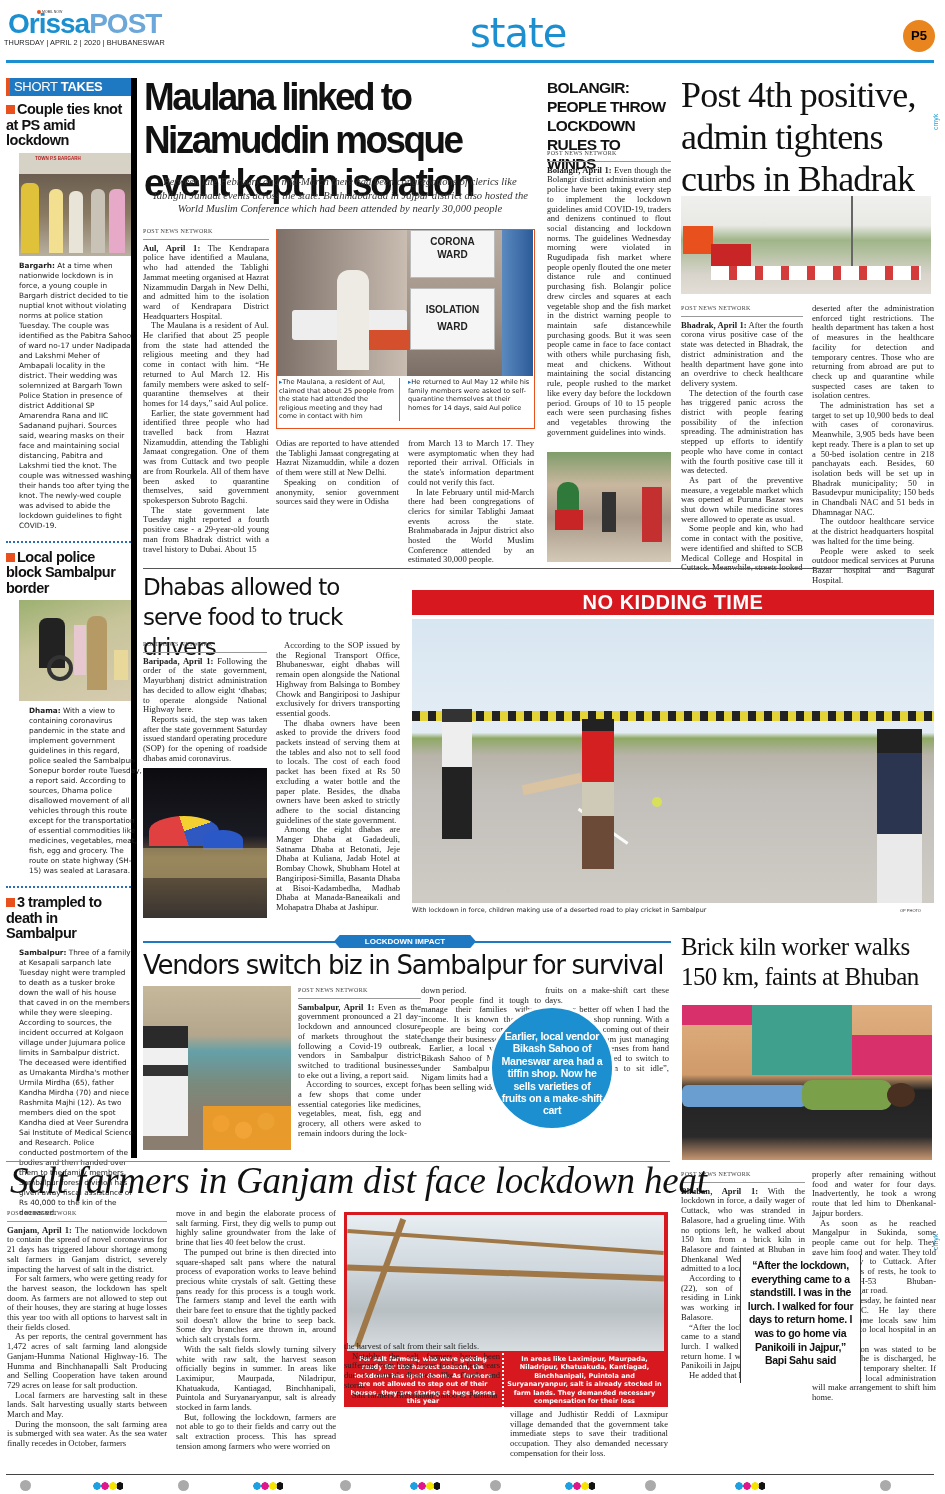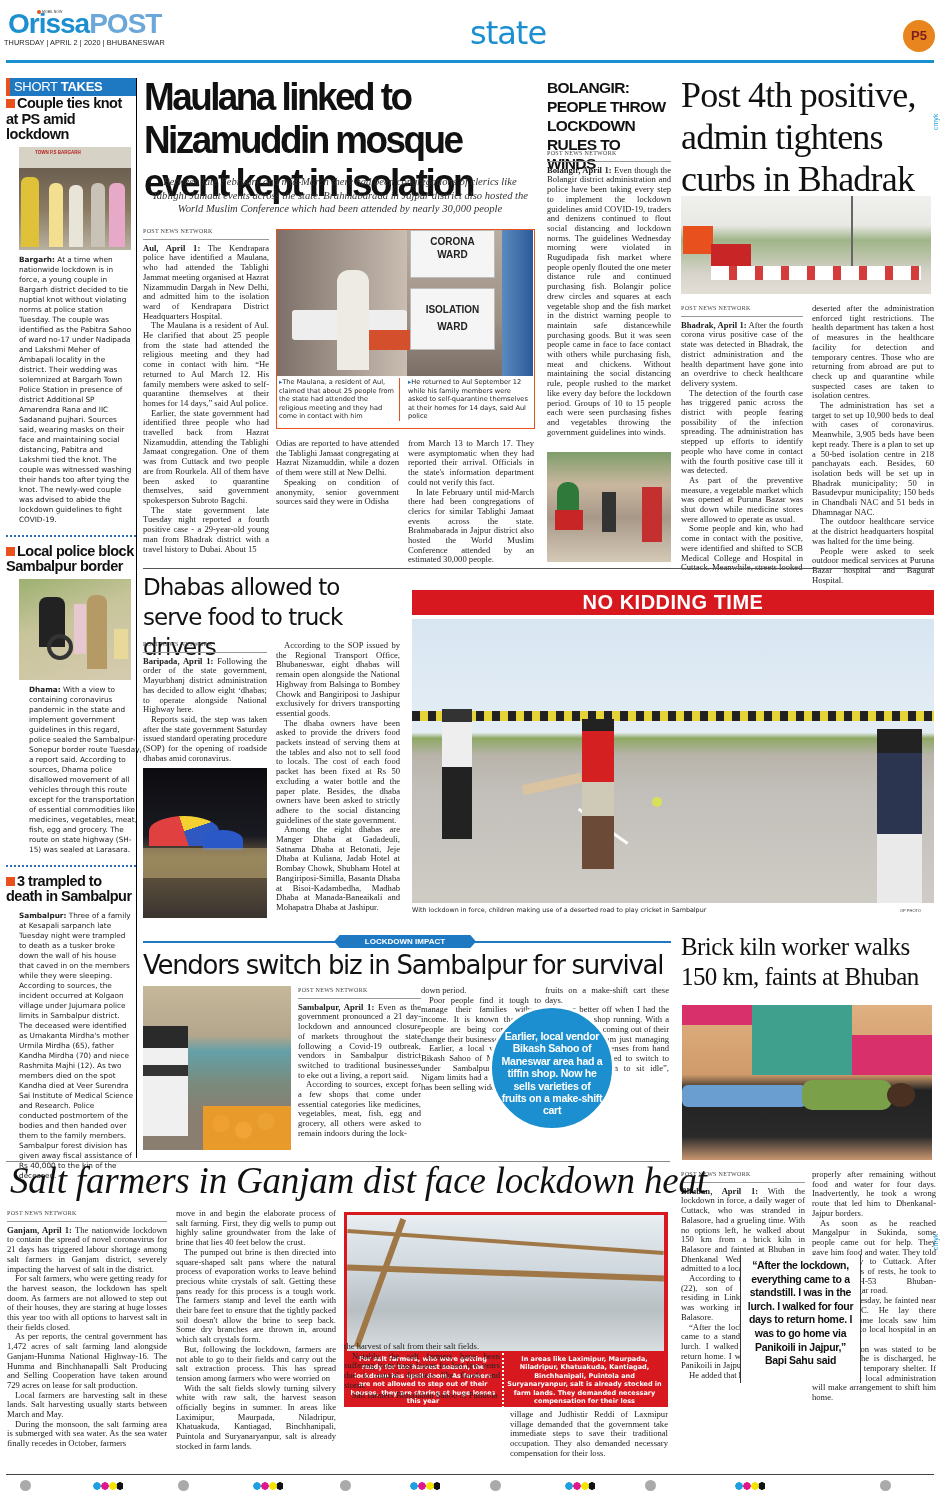--- a/index.html
+++ b/index.html
@@ -21,37 +21,37 @@
 </head>
 <body>
 
 <div class="abs" style="left:0;top:0;width:945px;height:58px">
   <div class="abs" style="left:8px;top:12px;font-family:'Liberation Sans',sans-serif;font-weight:bold;font-size:28px;letter-spacing:-1px;line-height:24px">
     <span style="color:#1b8fcf">Orissa</span><span style="color:#6ba7d9">POST</span>
   </div>
   <div class="abs" style="left:42px;top:10px;font-family:'Liberation Sans',sans-serif;font-size:3.5px;color:#333">MOBIL NOW</div>
   <div class="abs" style="left:37px;top:10px;width:4px;height:4px;border-radius:50%;background:#e8501e"></div>
   <div class="abs" style="left:4px;top:38px;font-family:'Liberation Sans',sans-serif;font-size:7.3px;color:#222;letter-spacing:0.1px">THURSDAY | APRIL 2 | 2020 | BHUBANESWAR</div>
-  <div class="abs" style="left:470px;top:13px;font-family:'DejaVu Sans',sans-serif;font-size:32px;line-height:40px;color:#1b8fcf;font-weight:normal;letter-spacing:-1px">state</div>
-  <div class="abs" style="left:903px;top:20px;width:32px;height:32px;border-radius:50%;background:#e8851e;color:#7f1d1d;font-family:'Liberation Sans',sans-serif;font-weight:bold;font-size:13px;line-height:32px;text-align:center">
+  <div class="abs" style="left:470px;top:13px;font-family:'DejaVu Sans',sans-serif;font-size:40px;line-height:40px;color:#1b8fcf;font-weight:normal;letter-spacing:-1px">state</div>
+  <div class="abs" style="left:903px;top:20px;width:32px;height:32px;border-radius:50%;background:#e8851e;color:#000000;font-family:'Liberation Sans',sans-serif;font-weight:bold;font-size:13px;line-height:32px;text-align:center">
     <span>P5</span>
   </div>
 </div>
 <div class="abs" style="left:6px;top:60px;width:928px;height:3px;background:#1b8fcf"></div>
 
 <div class="abs" style="left:932px;top:100px;width:10px;height:30px;writing-mode:vertical-rl;transform:rotate(180deg);font-family:'Liberation Sans',sans-serif;font-size:7px;color:#1ea0d8"><span>cmyk</span></div>
 <div class="abs" style="left:932px;top:1220px;width:10px;height:30px;writing-mode:vertical-rl;transform:rotate(180deg);font-family:'Liberation Sans',sans-serif;font-size:7px;color:#1ea0d8"><span>cmyk</span></div>
 
-<div class="abs" style="left:6px;top:78px;width:131px;height:1080px;border-right:1px solid #000000">
+<div class="abs" style="left:6px;top:78px;width:131px;height:1080px;border-right:6px solid #000000">
   <div style="height:18px;background:#1e78c2;border-left:4px solid #e8501e;color:#fff;font-family:'Liberation Sans',sans-serif;font-size:13px;line-height:18px;padding-left:4px;letter-spacing:-0.3px">
     <span>SHORT</span>
     <b>TAKES</b>
   </div>
 
-  <div style="">
+  <div style="margin-top:6px">
     <div class="st-head"><span class="st-sq"></span><span>Couple ties knot at PS amid lockdown</span></div>
     <div class="photo" style="margin-top:4px;margin-left:13px;width:112px;height:103px;background:linear-gradient(180deg,#d7d2c6 0,#d7d2c6 20%,#6b5e50 20%,#8a7a62 60%,#b8b0a0 100%);position:relative">
       <div style="position:absolute;left:16px;top:3px;font-family:'Liberation Sans',sans-serif;font-size:4.5px;color:#b52020;font-weight:bold">TOWN P.S BARGARH</div>
       <div style="position:absolute;left:2px;top:30px;width:18px;height:70px;background:#e0c23a;border-radius:6px 6px 0 0"></div>
       <div style="position:absolute;left:30px;top:36px;width:14px;height:64px;background:#f2e090;border-radius:6px 6px 0 0"></div>
       <div style="position:absolute;left:50px;top:38px;width:14px;height:62px;background:#e8e4d8;border-radius:6px 6px 0 0"></div>
       <div style="position:absolute;left:72px;top:36px;width:14px;height:64px;background:#c9c2b6;border-radius:6px 6px 0 0"></div>
       <div style="position:absolute;left:90px;top:36px;width:16px;height:64px;background:#e7a9c8;border-radius:6px 6px 0 0"></div>
     </div>
     <div class="st-body" style="margin-top:5px;margin-left:13px;width:114px">
@@ -107,21 +107,21 @@
     <div style="position:absolute;left:133px;top:58px;width:85px;height:62px;background:#f5f5f5;border:1px solid #bbb;text-align:center;font-family:'Liberation Sans',sans-serif;font-weight:bold;font-size:10px;line-height:17px;padding-top:12px;color:#222">
       <div>ISOLATION</div>
       <div>WARD</div>
     </div>
     <div style="position:absolute;left:225px;top:0;width:31px;height:146px;background:linear-gradient(90deg,#5b8ac0,#2b5a98)"></div>
   </div>
   <div class="cap" style="position:absolute;left:2px;top:148px;width:121px;border-right:1.5px solid #e8501e;padding-right:2px">
     <span style="color:#1e78c2">▸</span><span>The Maulana, a resident of Aul, claimed that about 25 people from the state had attended the religious meeting and they had come in contact with him</span>
   </div>
   <div class="cap" style="position:absolute;left:131px;top:148px;width:122px">
-    <span style="color:#1e78c2">▸</span><span>He returned to Aul September 12 while his family members were asked to self-quarantine themselves at their homes for 14 days, said Aul police</span>
+    <span style="color:#1e78c2">▸</span><span>He returned to Aul May 12 while his family members were asked to self-quarantine themselves at their homes for 14 days, said Aul police</span>
   </div>
 </div>
 
 <div class="abs body" style="left:276px;top:439px;width:123px">
   <p class="first">Odias are reported to have attended the Tablighi Jamaat congregating at Hazrat Nizamuddin, while a dozen of them were still at New Delhi.</p>
   <p>Speaking on condition of anonymity, senior government sources said they were in Odisha</p>
 </div>
 <div class="abs body" style="left:408px;top:439px;width:126px">
   <p class="first">from March 13 to March 17. They were asymptomatic when they had reported their arrival. Officials in the state's information department could not verify this fact.</p>
   <p>In late February until mid-March there had been congregations of clerics for similar Tablighi Jamaat events across the state. Brahmabarada in Jajpur district also hosted the World Muslim Conference attended by an estimated 30,000 people.</p>
@@ -254,22 +254,22 @@
   <div class="byline">POST NEWS NETWORK</div>
   <p class="first"><b>Ganjam, April 1:</b> <span>The nationwide lockdown to contain the spread of novel coronavirus for 21 days has triggered labour shortage among salt farmers in Ganjam district, severely impacting the harvest of salt in the district.</span></p>
   <p>For salt farmers, who were getting ready for the harvest season, the lockdown has spelt doom. As farmers are not allowed to step out of their houses, they are staring at huge losses this year too with all options to harvest salt in their fields closed.</p>
   <p>As per reports, the central government has 1,472 acres of salt farming land alongside Ganjam-Humma National Highway-16. The Humma and Binchhanapalli Salt Producing and Selling Cooperation have taken around 729 acres on lease for salt production.</p>
   <p>Local farmers are harvesting salt in these lands. Salt harvesting usually starts between March and May.</p>
   <p>During the monsoon, the salt farming area is submerged with sea water. As the sea water finally recedes in October, farmers</p>
 </div>
 <div class="abs body" style="left:176px;top:1209px;width:160px">
   <p class="first">move in and begin the elaborate process of salt farming. First, they dig wells to pump out highly saline groundwater from the lake of brine that lies 40 feet below the crust.</p>
   <p>The pumped out brine is then directed into square-shaped salt pans where the natural process of evaporation works to leave behind precious white crystals of salt. Getting these pans ready for this process is a tough work. The farmers stamp and level the earth with their bare feet to ensure that the tightly packed soil doesn't allow the brine to seep back. Some dry branches are thrown in, around which salt crystals form.</p>
+  <p>With the salt fields slowly turning silvery white with raw salt, the harvest season officially begins in summer. In areas like Laximipur, Maurpada, Niladripur, Khatuakuda, Kantiagad, Binchhanipali, Puintola and Suryanaryanpur, salt is already stocked in farm lands.</p>
   <p>But, following the lockdown, farmers are not able to go to their fields and carry out the salt extraction process. This has spread tension among farmers who were worried on</p>
-  <p>With the salt fields slowly turning silvery white with raw salt, the harvest season officially begins in summer. In areas like Laximipur, Maurpada, Niladripur, Khatuakuda, Kantiagad, Binchhanipali, Puintola and Suryanaryanpur, salt is already stocked in farm lands.</p>
 </div>
 
 <div class="abs" style="left:344px;top:1212px;width:324px;height:195px;border:1.5px solid #d7191f;background:#d7191f">
   <div class="photo" style="position:absolute;left:2px;top:2px;width:317px;height:136px;background:linear-gradient(180deg,#e8eef2 0,#cfd8de 40%,#b8bfc3 70%,#d8dde0 100%)">
     <div style="position:absolute;left:0;top:25px;width:317px;height:4px;background:#a07848;transform:rotate(4deg)"></div>
     <div style="position:absolute;left:0;top:55px;width:317px;height:6px;background:#a07848;transform:rotate(2deg)"></div>
     <div style="position:absolute;left:30px;top:0;width:6px;height:136px;background:#a07848;transform:rotate(20deg)"></div>
   </div>
   <div class="cap" style="position:absolute;left:3px;top:142px;width:150px;color:#fff;font-weight:bold;font-size:6.5px;line-height:8.4px;text-align:center">For salt farmers, who were getting ready for the harvest season, the lockdown has spelt doom. As farmers are not allowed to step out of their houses, they are staring at huge losses this year</div>
   <div style="position:absolute;left:157px;top:140px;width:0;height:55px;border-left:2px dotted #fff"></div>

